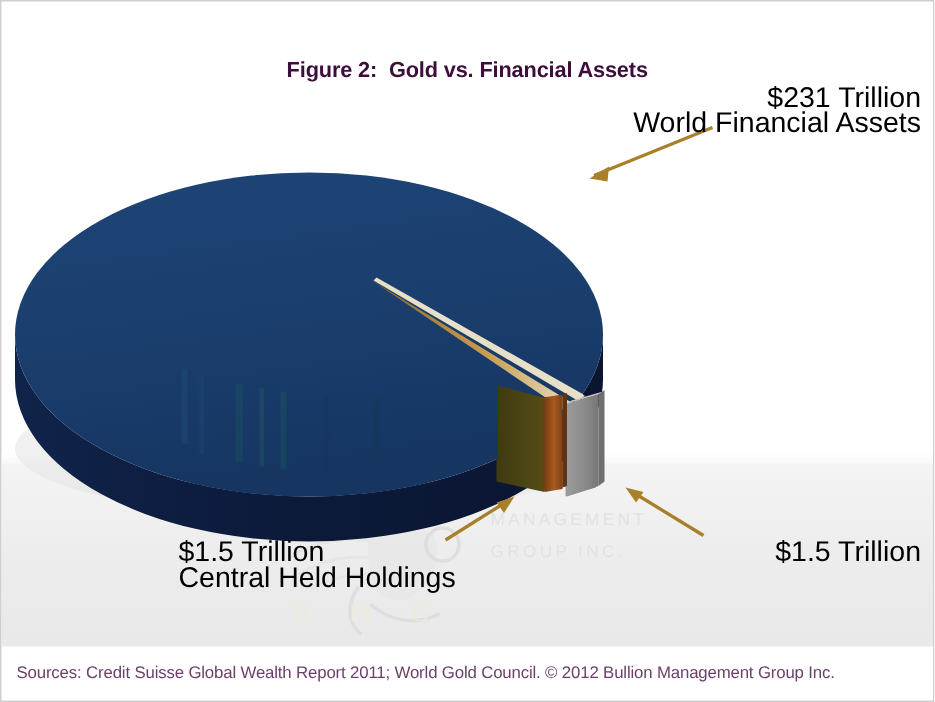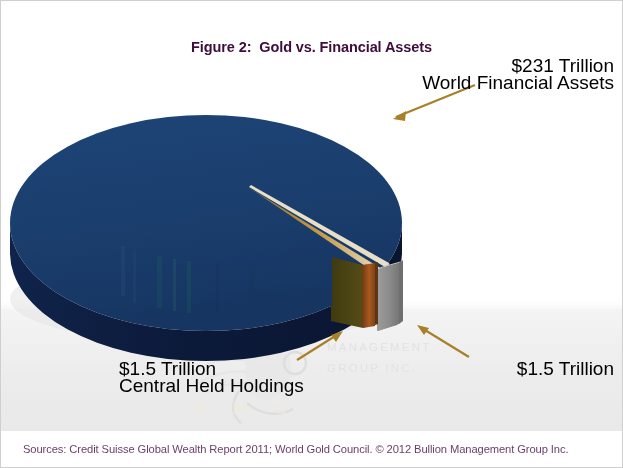--- a/index.html
+++ b/index.html
@@ -97,21 +97,21 @@
   }
   .callout .l1, .callout .l2 { display: block; }
 
   #label-world   { top: 56px;  right: 8px;  text-align: right; }
   #label-central { top: 359px; left: 118px; text-align: left;  }
   #label-private { top: 359px; right: 8px;  text-align: right; }
 
   
   .sources {
     position: absolute;
-    left: 22px;
+    left: 10px;
     bottom: 12px;
     font-size: 11.2px;
     color: #6a3f6a;
     white-space: nowrap;
     letter-spacing: -0.1px;
   }
 </style>
 </head>
 <body>
 

